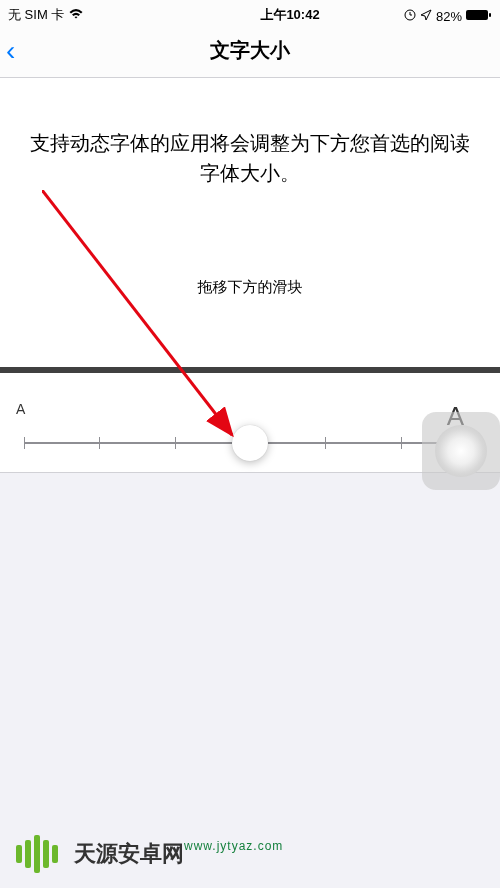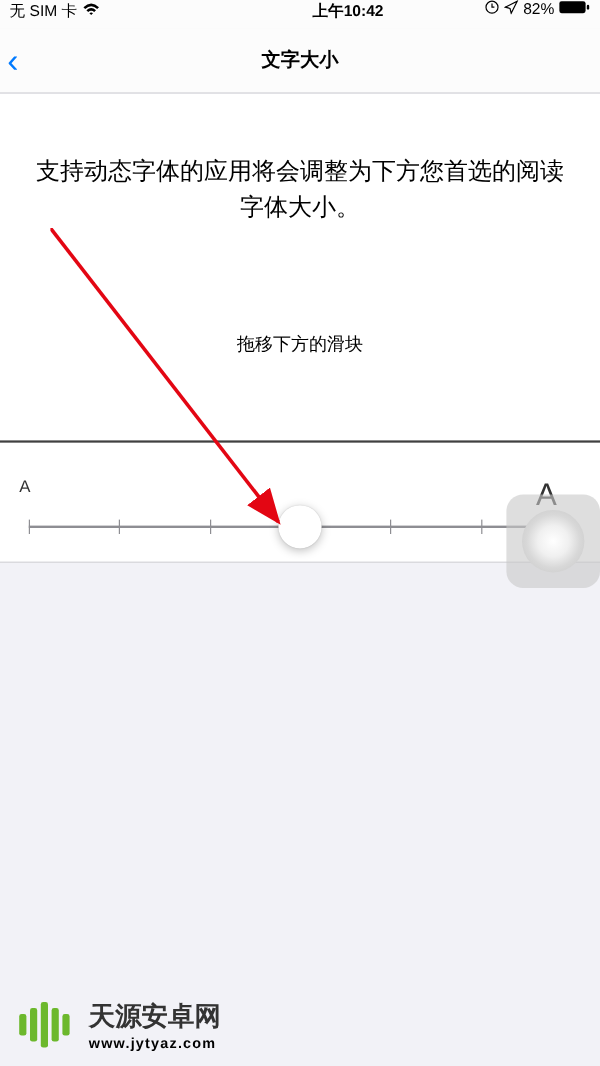--- a/index.html
+++ b/index.html
@@ -8,21 +8,21 @@
       height: 888px;
       background: #f2f2f7;
       font-family: -apple-system, "Helvetica Neue", Arial, sans-serif;
       position: relative;
       overflow: hidden;
     }
     .status-bar {
       height: 24px;
       background: #fcfcfc;
       display: flex;
-      align-items: flex-start;
+      align-items: flex-end;
       justify-content: space-between;
       padding: 0 8px;
       font-size: 13px;
       font-weight: 500;
     }
     .status-left { display: flex; align-items: center; gap: 4px; }
     .status-center { position: absolute; left: 50%; transform: translateX(-50%); font-weight: 600; margin-left: 40px; }
     .status-right { display: flex; align-items: center; gap: 4px; }
     .nav-bar {
       height: 54px;
@@ -38,30 +38,30 @@
       color: #007aff;
       font-size: 19px;
       padding-left: 6px;
       cursor: pointer;
     }
     .back-chevron { font-size: 28px; line-height: 1; margin-right: -2px; font-weight: 300; }
     .nav-title {
       position: absolute;
       left: 50%;
       transform: translateX(-50%);
-      font-size: 16px;
+      font-size: 20px;
       font-weight: 600;
       font-family: Liberation Serif, serif;
     }
     .content-section {
       background: #fff;
       margin-top: 0;
       padding: 50px 26px 70px;
       text-align: center;
-      border-bottom: 2px solid #404040;
+      border-bottom: 6px solid #404040;
     }
     .description {
       font-size: 20px;
       line-height: 1.5;
       color: #000;
     }
     .instruction {
       font-size: 15px;
       color: #000;
       margin-top: 90px;
@@ -145,23 +145,23 @@
       display: flex;
       align-items: center;
       gap: 6px;
     }
     .wm-bars { display: flex; gap: 3px; align-items: center; }
     .wm-bar {
       width: 6px;
       background: #6cb82c;
       border-radius: 2px;
     }
-    .wm-text { display: flex; flex-direction: column; margin-left: 10px; }
+    .wm-text { display: flex; flex-direction: row; margin-left: 10px; }
     .wm-title { font-size: 22px; font-weight: bold; color: #333; }
-    .wm-url { font-size: 12px; color: #000000; letter-spacing: 1px; font-weight: bold; }
+    .wm-url { font-size: 12px; color: #15803d; letter-spacing: 1px; }
     .wifi-icon, .battery-icon { display: inline-block; }
   </style>
 </head>
 <body>
 
 <div class="status-bar">
   <div class="status-left">
     <span>无 SIM 卡</span>
     <span class="wifi-icon">
       <svg width="16" height="12" viewBox="0 0 16 12">

